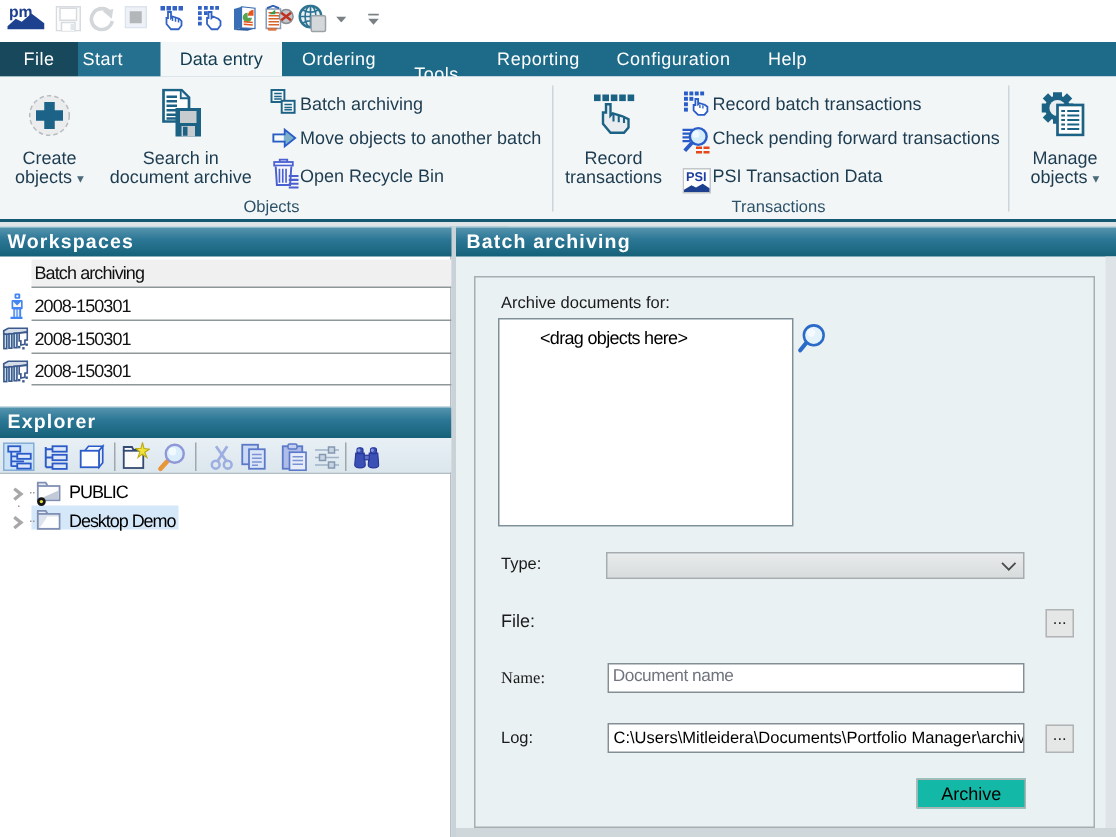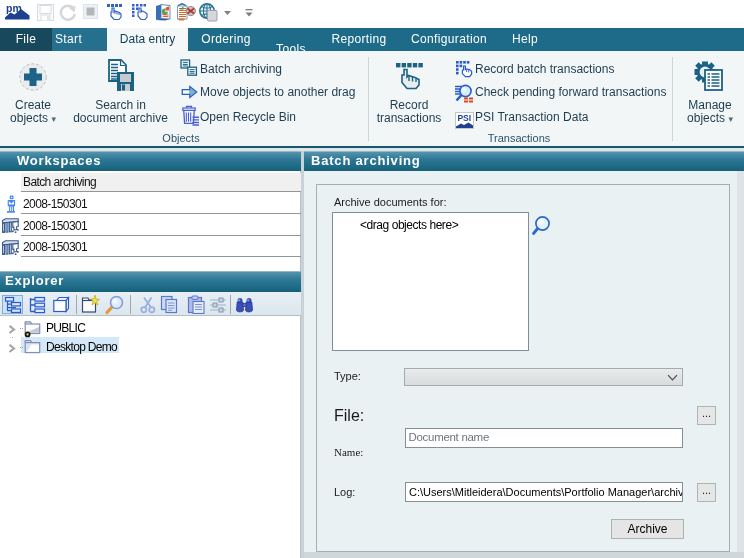--- a/index.html
+++ b/index.html
@@ -122,21 +122,21 @@
 
   <div class="abs" style="left:131px;top:132px;width:100px;text-align:center;font-size:11px;color:#2c5269;">Objects</div>
   <div class="abs" style="left:469px;top:132px;width:100px;text-align:center;font-size:11px;color:#2c5269;">Transactions</div>
 
   <div class="abs ribtxt" style="left:0;top:99px;width:66px;text-align:center;line-height:12.5px;">Create<br>objects <span style="font-size:9px;color:#4a6a7a;">▾</span></div>
   <div class="abs ribtxt" style="left:373px;top:99px;width:72px;text-align:center;line-height:12.5px;">Record<br>transactions</div>
   <div class="abs ribtxt" style="left:60px;top:99px;width:121px;text-align:center;line-height:12.5px;">Search in<br>document archive</div>
   <div class="abs ribtxt" style="left:676px;top:99px;width:68px;text-align:center;line-height:12.5px;">Manage<br>objects <span style="font-size:9px;color:#4a6a7a;">▾</span></div>
 
   <div class="abs ribtxt" style="left:200px;top:62px;">Batch archiving</div>
-  <div class="abs ribtxt" style="left:200px;top:85px;">Move objects to another drag</div>
+  <div class="abs ribtxt" style="left:200px;top:85px;">Move objects to another batch</div>
   <div class="abs ribtxt" style="left:200px;top:110px;">Open Recycle Bin</div>
   <div class="abs ribtxt" style="left:475px;top:62px;">Record batch transactions</div>
   <div class="abs ribtxt" style="left:475px;top:85px;">Check pending forward transactions</div>
   <div class="abs ribtxt" style="left:475px;top:110px;">PSI Transaction Data</div>
 
   <svg class="abs" style="left:19px;top:63px;" width="28" height="28" viewBox="0 0 28 28">
     <circle cx="14" cy="14" r="13.2" fill="#ebeced" stroke="#b9bdbf" stroke-dasharray="3 2"></circle>
     <path d="M10.5 5 L17.5 5 L17.5 10.5 L23 10.5 L23 17.5 L17.5 17.5 L17.5 23 L10.5 23 L10.5 17.5 L5 17.5 L5 10.5 L10.5 10.5 Z" fill="#1c6387"></path>
   </svg>
 
@@ -224,21 +224,21 @@
       <rect x="15.8" y="3.2" width="5" height="5" transform="rotate(45 18.3 5.7)"></rect>
       <rect x="3.2" y="15.8" width="5" height="5" transform="rotate(45 5.7 18.3)"></rect>
     </g>
     <circle cx="12" cy="12" r="5.4" fill="#e9eef0"></circle>
     <rect x="12" y="10" width="17" height="20" fill="#fff" stroke="#1b6285" stroke-width="1.8"></rect>
     <path d="M14.5 14 L17 14 M18.5 14 L26.5 14 M14.5 17 L17 17 M18.5 17 L26.5 17 M14.5 20 L17 20 M18.5 20 L26.5 20 M14.5 23 L17 23 M18.5 23 L26.5 23 M14.5 26 L17 26 M18.5 26 L26.5 26" stroke="#1b6285" stroke-width="1.4"></path>
   </svg>
 
   <div class="abs" style="left:0;top:151px;width:301px;height:407px;background:#fff;border-right:1px solid #b6c0c4;"></div>
 
-  <div class="abs hdr" style="left:0;top:151px;width:339px;height:20px;line-height:17px;padding-left:17px;">Workspaces</div>
+  <div class="abs hdr" style="left:0;top:151px;width:339px;height:20px;line-height:17px;padding-left:5px;">Workspaces</div>
 
   <div class="abs" style="left:21px;top:173px;width:280px;height:19px;background:#f0f0f0;border-bottom:1px solid #8f9899;font-size:12px;letter-spacing:-0.6px;color:#111;line-height:19px;padding-left:2px;">Batch archiving</div>
   <div class="abs" style="left:21px;top:192px;width:280px;height:22px;border-bottom:1px solid #8f9899;font-size:12px;letter-spacing:-0.6px;color:#111;line-height:25px;padding-left:2px;">2008-150301</div>
   <div class="abs" style="left:21px;top:214px;width:280px;height:22px;border-bottom:1px solid #8f9899;font-size:12px;letter-spacing:-0.6px;color:#111;line-height:25px;padding-left:2px;">2008-150301</div>
   <div class="abs" style="left:21px;top:236px;width:280px;height:21px;border-bottom:1px solid #8f9899;font-size:12px;letter-spacing:-0.6px;color:#111;line-height:22px;padding-left:2px;">2008-150301</div>
 
   <svg class="abs" style="left:6px;top:195px;" width="11" height="18" viewBox="0 0 11 18">
     <rect x="3.7" y="0.6" width="3.8" height="3.6" rx="0.9" fill="#4285f4"></rect>
     <rect x="4.9" y="1.8" width="1.3" height="1.3" fill="#fff"></rect>
     <rect x="1.7" y="5" width="7.4" height="6.2" rx="0.6" fill="#4285f4"></rect>
@@ -407,25 +407,25 @@
     <circle cx="12.5" cy="8.5" r="6.6" fill="#e4f2fc" stroke="#2a6ac8" stroke-width="1.7"></circle>
     <circle cx="10.8" cy="6.8" r="2.8" fill="#f4fafe"></circle>
   </svg>
 
   <div class="abs" style="left:334px;top:370px;font-size:11px;color:#1a1a1a;">Type:</div>
   <div class="abs" style="left:404px;top:368px;width:279px;height:18px;border:1px solid #a6abad;background:linear-gradient(180deg,#e9ebec,#d8dcdd);"></div>
   <svg class="abs" style="left:667px;top:374px;" width="11" height="7" viewBox="0 0 11 7">
       <path d="M1 1.2 L5.5 5.8 L10 1.2" fill="none" stroke="#4a4a4a" stroke-width="1.2"></path>
     </svg>
 
-  <div class="abs" style="left:334px;top:407px;font-size:16px;color:#1a1a1a;">File:</div>
+  <div class="abs" style="left:334px;top:407px;font-size:12px;color:#1a1a1a;">File:</div>
   <div class="abs" style="left:697px;top:406px;width:19px;height:19px;border:1px solid #b0b4b5;background:#e5e6e6;text-align:center;line-height:12px;font-size:11px;color:#222;">...</div>
 
   <div class="abs" style="left:334px;top:446px;font-size:11px;color:#1a1a1a;font-family:Liberation Serif, serif;">Name:</div>
-  <div class="abs" style="left:405px;top:428px;width:278px;height:20px;border:1px solid #848f95;background:#fff;font-size:11.5px;letter-spacing:-0.3px;color:#70747e;line-height:16px;padding-left:2.5px;">Document name</div>
+  <div class="abs" style="left:405px;top:442px;width:278px;height:20px;border:1px solid #848f95;background:#fff;font-size:11.5px;letter-spacing:-0.3px;color:#70747e;line-height:16px;padding-left:2.5px;">Document name</div>
 
   <div class="abs" style="left:334px;top:486px;font-size:11px;color:#1a1a1a;">Log:</div>
   <div class="abs" style="left:405px;top:482px;width:278px;height:20px;border:1px solid #848f95;background:#fff;font-size:11px;color:#000;line-height:18px;padding-left:3px;white-space:nowrap;overflow:hidden;">C:\Users\Mitleidera\Documents\Portfolio Manager\archive</div>
   <div class="abs" style="left:697px;top:483px;width:19px;height:19px;border:1px solid #b0b4b5;background:#e5e6e6;text-align:center;line-height:12px;font-size:11px;color:#222;">...</div>
 
-  <div class="abs" style="left:611px;top:519px;width:73px;height:20px;border:1px solid #aeb2b3;background:#e5e5e5;text-align:center;line-height:19px;font-size:12px;color:#000;">Archive</div>
+  <div class="abs" style="left:611px;top:519px;width:73px;height:20px;border:1px solid #aeb2b3;background:#14b8a6;text-align:center;line-height:19px;font-size:12px;color:#000;">Archive</div>
 
 </div>
 
 </body></html>

